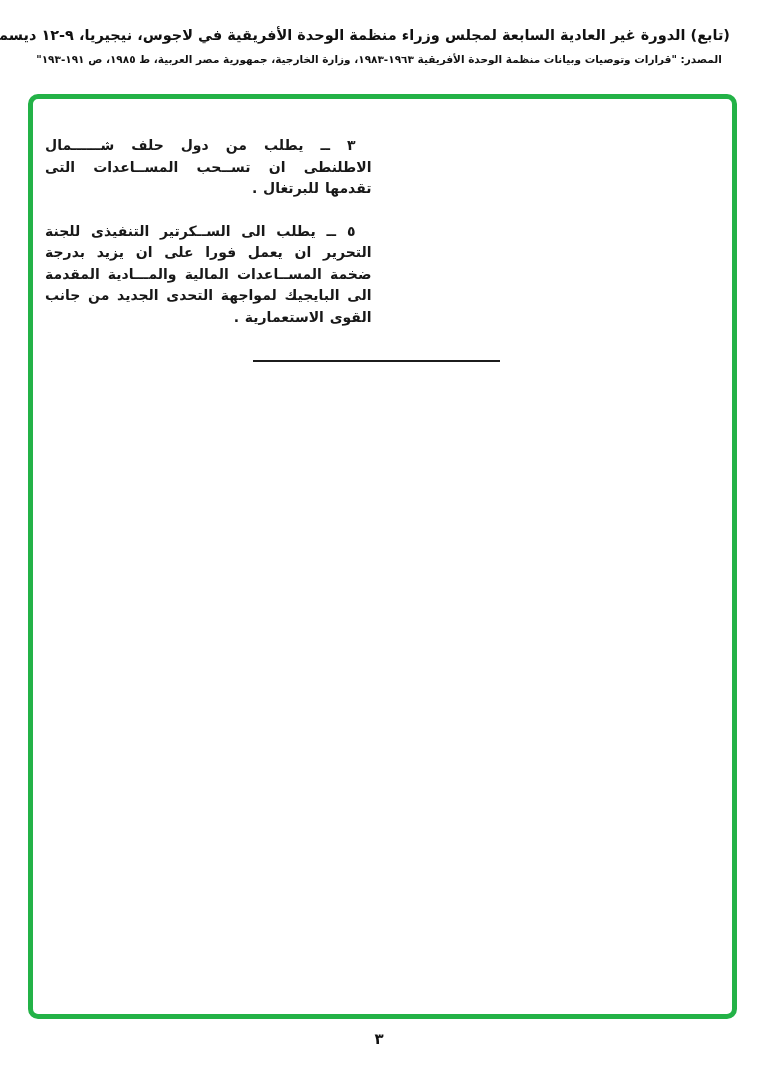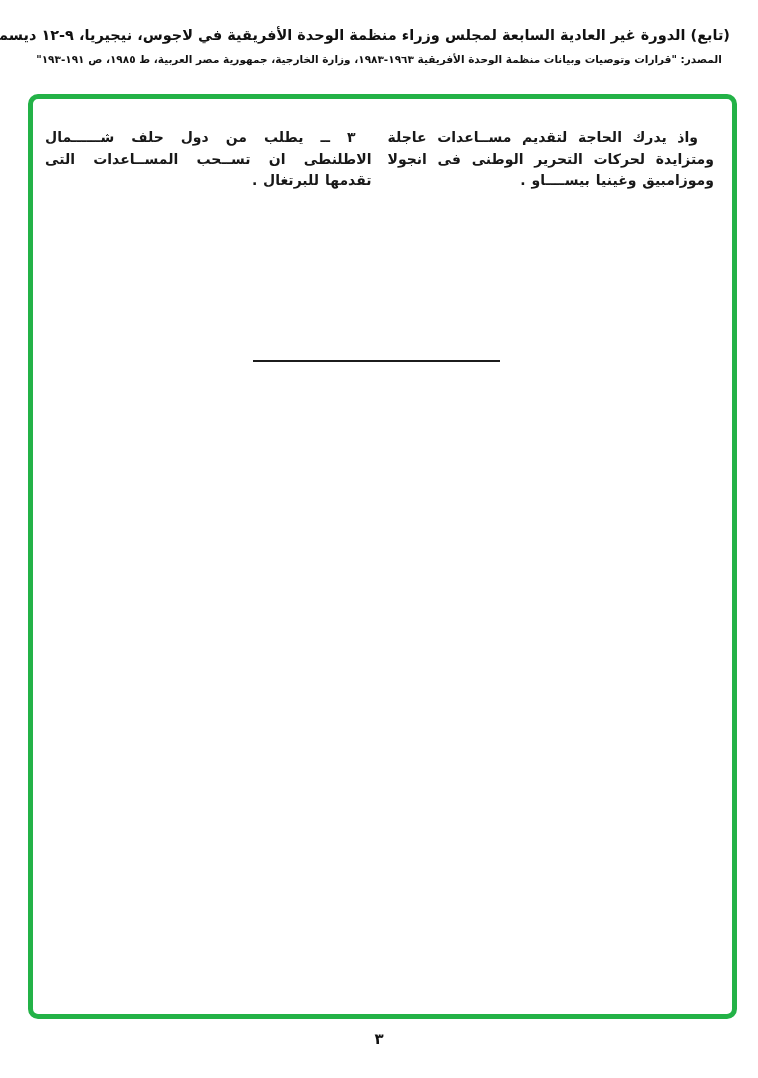--- a/index.html
+++ b/index.html
@@ -57,21 +57,21 @@
     direction: rtl;
     gap: 16px;
     padding: 28px 18px 0 12px;
   }
   .col {
     flex: 1 1 0;
     direction: rtl;
     color: #181818;
   }
   .col p {
-    margin: 0 0 21px 0;
+    margin: 8px 0 21px 0;
     font-size: 14px;
     font-weight: bold;
     line-height: 21.5px;
     text-align: justify;
     text-indent: 16px;
     word-spacing: 1px;
   }
 
   
   .section-divider {
@@ -102,25 +102,25 @@
 
   <div class="header">
     <div class="header-title">(تابع) الدورة غير العادية السابعة لمجلس وزراء منظمة الوحدة الأفريقية في لاجوس، نيجيريا، ٩-١٢ ديسمبر ١٩٧٠</div>
     <div class="header-source">المصدر: "قرارات وتوصيات وبيانات منظمة الوحدة الأفريقية ١٩٦٣-١٩٨٣، وزارة الخارجية، جمهورية مصر العربية، ط ١٩٨٥، ص ١٩١-١٩٣"</div>
   </div>
 
   <div class="green-box">
     <div class="columns">
 
       <div class="col">
-        <p>واذ يدرك الحاجة لتقديم مســاعدات عاجلة ومتزايدة لحركات التحرير الوطنى فى انجولا وموزامبيق وغينيا بيســــاو .</p>
       </div>
 
       <div class="col">
         <p>٣ ــ يطلب من دول حلف شــــــمال الاطلنطى ان تســحب المســاعدات التى تقدمها للبرتغال .</p>
+        <p>٥ ــ يطلب الى الســكرتير التنفيذى للجنة التحرير ان يعمل فورا على ان يزيد بدرجة ضخمة المســاعدات المالية والمـــادية المقدمة الى البايجيك لمواجهة التحدى الجديد من جانب القوى الاستعمارية .</p>
       </div>
 
     </div>
   </div>
 
   <div class="section-divider"></div>
 
   <div class="page-number">٣</div>
 
 </div>

